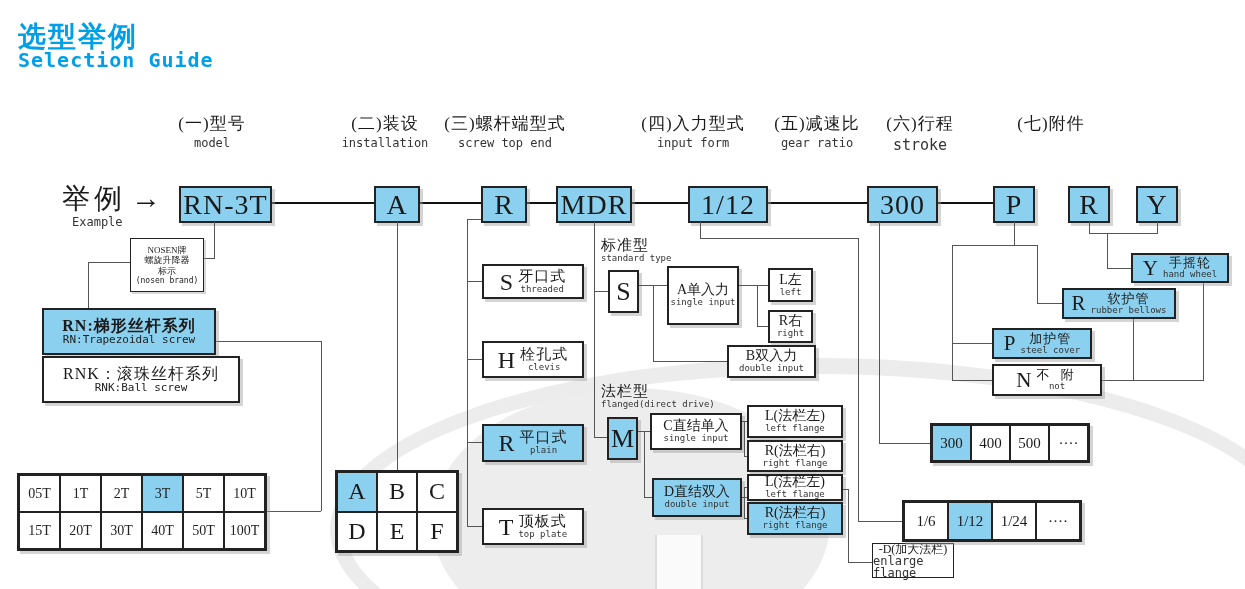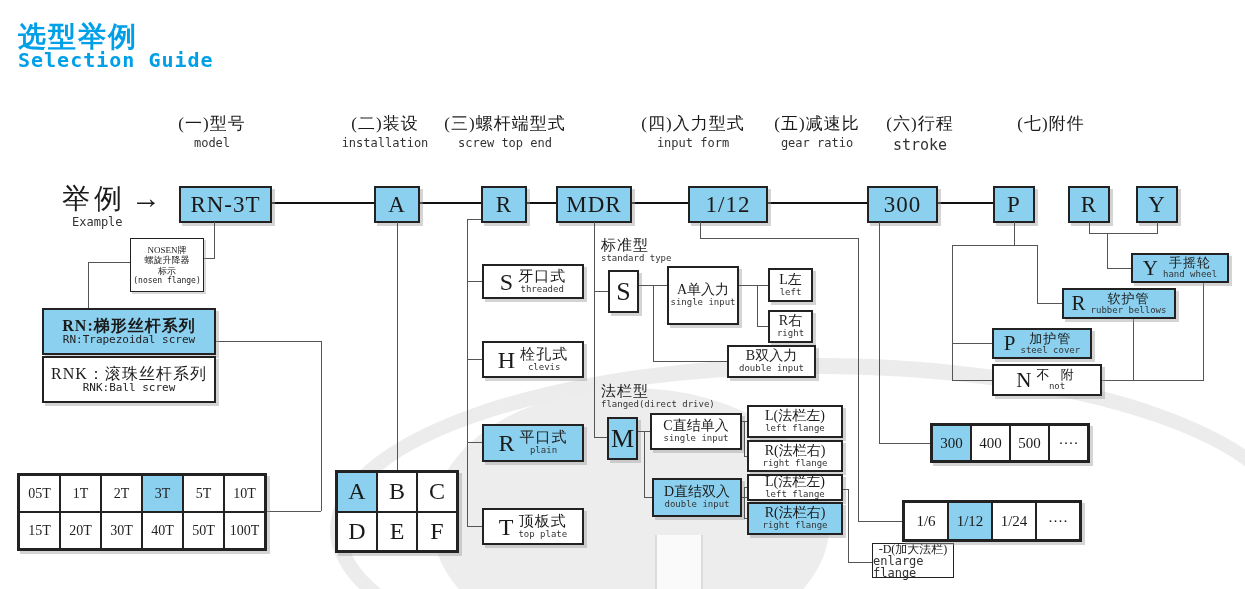--- a/index.html
+++ b/index.html
@@ -14,21 +14,21 @@
   .title-en{position:absolute;left:18px;top:48px;font-size:20px;font-weight:bold;color:#00a0e9;letter-spacing:1px;font-family:"DejaVu Sans Mono",monospace;}
   
   .hdr{position:absolute;text-align:center;}
   .hdr .zh{font-size:17px;letter-spacing:1px;}
   .hdr .en{font-size:12px;color:#333;font-family:"DejaVu Sans Mono",monospace;margin-top:1px;}
   .hdr .en.big{font-size:15px;}
   
   .box{position:absolute;box-sizing:border-box;border:2px solid #222;background:#fff;
        display:flex;align-items:center;justify-content:center;box-shadow:3px 3px 0 rgba(160,160,160,.45);}
   .blue{background:#8bd0ee;}
-  .flowbox{font-size:23px;height:37px;top:186px;letter-spacing:1px;}
+  .flowbox{font-size:28px;height:37px;top:186px;letter-spacing:1px;}
   .bigletter{font-size:26px;}
   
   .optbox{gap:5px;padding:0 4px;}
   .optbox .letter{font-size:24px;line-height:1;}
   .optbox .col{display:flex;flex-direction:column;align-items:center;line-height:1.05;}
   .optbox .col .zh{font-size:15px;letter-spacing:1px;}
   .optbox .col .en{font-size:9px;color:#333;font-family:"DejaVu Sans Mono",monospace;}
   
   .stackbox{flex-direction:column;line-height:1.05;}
   .stackbox .zh{font-size:14px;}
@@ -124,28 +124,28 @@
   <div class="ln" style="left:88px;top:262px;width:42px;height:1px;"></div>
   <div class="ln" style="left:88px;top:262px;width:1px;height:46px;"></div>
   <div class="ln" style="left:216px;top:341px;width:105px;height:1px;"></div>
   <div class="ln" style="left:321px;top:341px;width:1px;height:170px;"></div>
   <div class="ln" style="left:267px;top:511px;width:54px;height:1px;"></div>
 
   <div class="box nosen" style="left:130px;top:238px;width:74px;height:54px;">
     <div class="l">NOSEN牌</div>
     <div class="l">螺旋升降器</div>
     <div class="l">标示</div>
-    <div class="l4">(nosen flange)</div>
+    <div class="l4">(nosen brand)</div>
   </div>
 
   <div class="box blue series" style="left:42px;top:308px;width:174px;height:47px;">
     <div class="zh" style="font-weight:bold;">RN:梯形丝杆系列</div>
     <div class="en">RN:Trapezoidal screw</div>
   </div>
-  <div class="box series" style="left:42px;top:356px;width:174px;height:47px;">
+  <div class="box series" style="left:42px;top:356px;width:198px;height:47px;">
     <div class="zh">RNK：滚珠丝杆系列</div>
     <div class="en">RNK:Ball screw</div>
   </div>
 
   <div class="cellgrid cap" style="left:17px;top:473px;width:250px;height:78px;grid-template-columns:repeat(6,1fr);">
     <div class="cell">05T</div>
     <div class="cell">1T</div>
     <div class="cell">2T</div>
     <div class="cell blue">3T</div>
     <div class="cell">5T</div>

